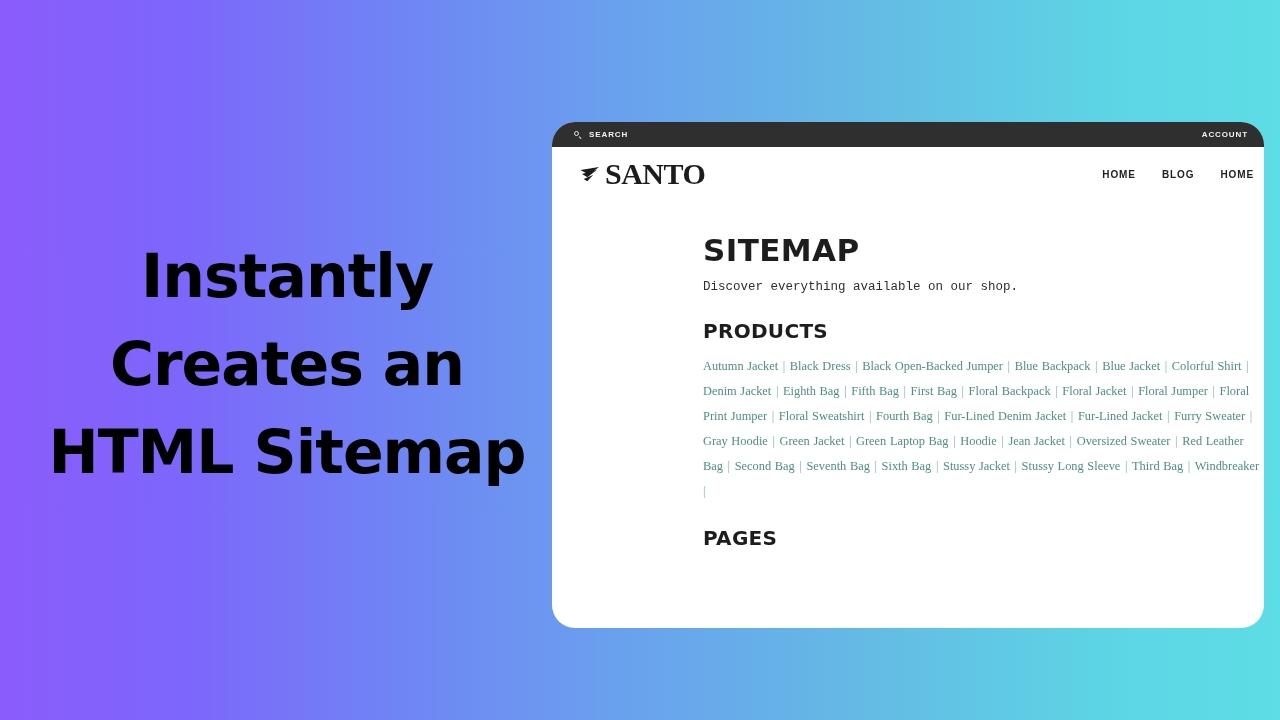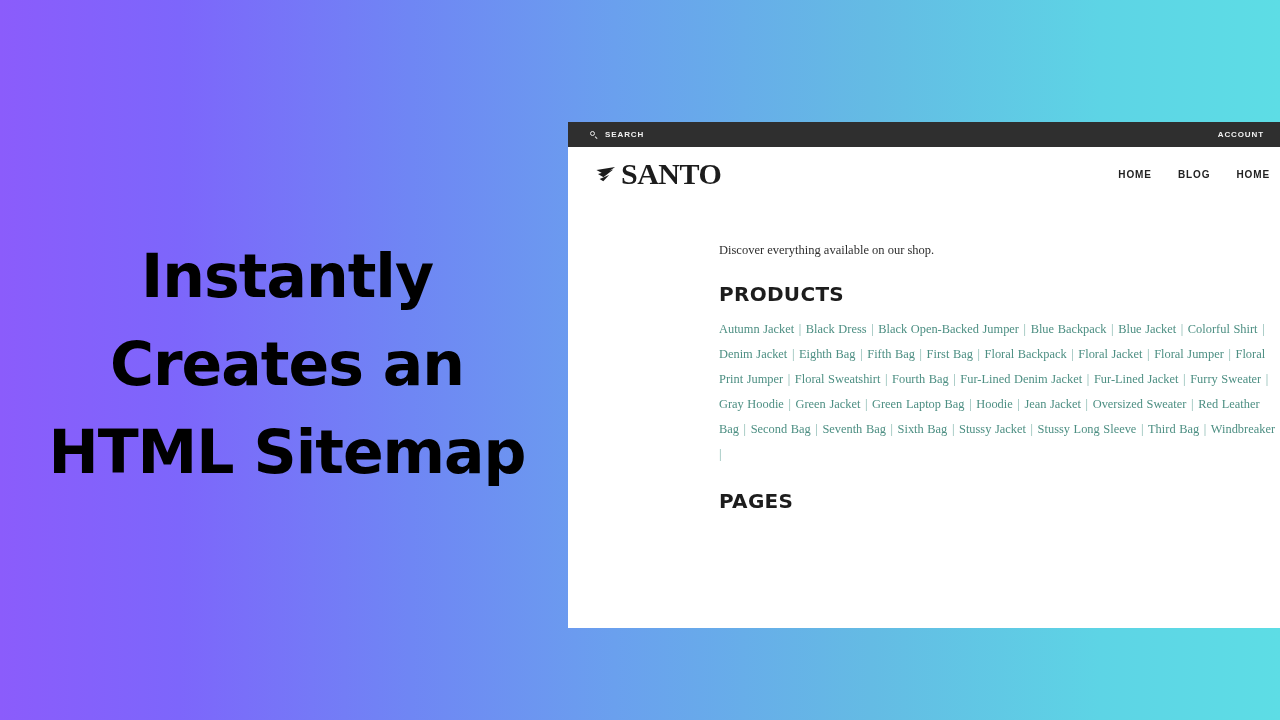--- a/index.html
+++ b/index.html
@@ -44,26 +44,27 @@
     -webkit-font-smoothing: antialiased;
   }
   #promo .line {
     display: block;
     white-space: nowrap;
   }
 
   
   #panel {
     position: absolute;
-    left: 568px;
+    left: 552px;
     top: 122px;
     width: 712px;
     height: 506px;
     background: #ffffff;
     overflow: hidden;
+    border-radius: 23px;
   }
 
   
   .util-bar {
     height: 25px;
     background: #2f2f2f;
     display: flex;
     align-items: center;
     justify-content: space-between;
     padding: 0 16px 0 22px;
@@ -159,21 +160,21 @@
   .page-title {
     font-family: "DejaVu Sans", "Liberation Sans", sans-serif;
     font-weight: 700;
     font-size: 31px;
     letter-spacing: 0.4px;
     color: #1d1d1d;
     margin: 0 0 14px 0;
     line-height: 1;
   }
   .page-sub {
-    font-family: Liberation Serif, serif;
+    font-family: Liberation Mono, monospace;
     font-size: 12.5px;
     color: #2e2e2e;
     margin: 8px 0 26px 0;
     line-height: 1.2;
   }
   .section-title {
     font-family: "DejaVu Sans", "Liberation Sans", sans-serif;
     font-weight: 700;
     font-size: 20px;
     letter-spacing: 0.3px;
@@ -232,20 +233,21 @@
         <span class="brand-name">SANTO</span>
       </div>
       <nav class="main-nav">
         <a class="nav-link" href="#">HOME</a>
         <a class="nav-link" href="#">BLOG</a>
         <a class="nav-link" href="#">HOME</a>
       </nav>
     </div>
 
     <div class="content">
+      <h1 class="page-title">SITEMAP</h1>
       <p class="page-sub">Discover everything available on our shop.</p>
 
       <h2 class="section-title">PRODUCTS</h2>
       <div class="link-list"><a href="#">Autumn Jacket</a><span class="sep"> | </span><a href="#">Black Dress</a><span class="sep"> | </span><a href="#">Black Open-Backed Jumper</a><span class="sep"> | </span><a href="#">Blue Backpack</a><span class="sep"> | </span><a href="#">Blue Jacket</a><span class="sep"> | </span><a href="#">Colorful Shirt</a><span class="sep"> | </span><a href="#">Denim Jacket</a><span class="sep"> | </span><a href="#">Eighth Bag</a><span class="sep"> | </span><a href="#">Fifth Bag</a><span class="sep"> | </span><a href="#">First Bag</a><span class="sep"> | </span><a href="#">Floral Backpack</a><span class="sep"> | </span><a href="#">Floral Jacket</a><span class="sep"> | </span><a href="#">Floral Jumper</a><span class="sep"> | </span><a href="#">Floral Print Jumper</a><span class="sep"> | </span><a href="#">Floral Sweatshirt</a><span class="sep"> | </span><a href="#">Fourth Bag</a><span class="sep"> | </span><a href="#">Fur-Lined Denim Jacket</a><span class="sep"> | </span><a href="#">Fur-Lined Jacket</a><span class="sep"> | </span><a href="#">Furry Sweater</a><span class="sep"> | </span><a href="#">Gray Hoodie</a><span class="sep"> | </span><a href="#">Green Jacket</a><span class="sep"> | </span><a href="#">Green Laptop Bag</a><span class="sep"> | </span><a href="#">Hoodie</a><span class="sep"> | </span><a href="#">Jean Jacket</a><span class="sep"> | </span><a href="#">Oversized Sweater</a><span class="sep"> | </span><a href="#">Red Leather Bag</a><span class="sep"> | </span><a href="#">Second Bag</a><span class="sep"> | </span><a href="#">Seventh Bag</a><span class="sep"> | </span><a href="#">Sixth Bag</a><span class="sep"> | </span><a href="#">Stussy Jacket</a><span class="sep"> | </span><a href="#">Stussy Long Sleeve</a><span class="sep"> | </span><a href="#">Third Bag</a><span class="sep"> | </span><a href="#">Windbreaker</a><span class="sep"> | </span></div>
 
 
       <h2 class="section-title">PAGES</h2>
 
     </div>
 

